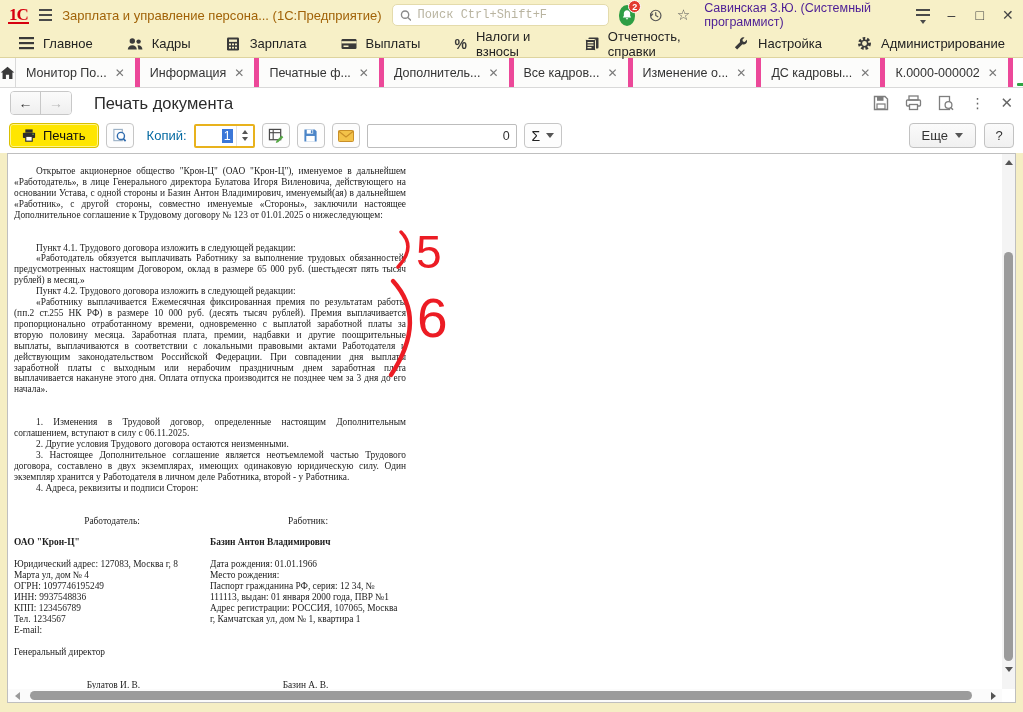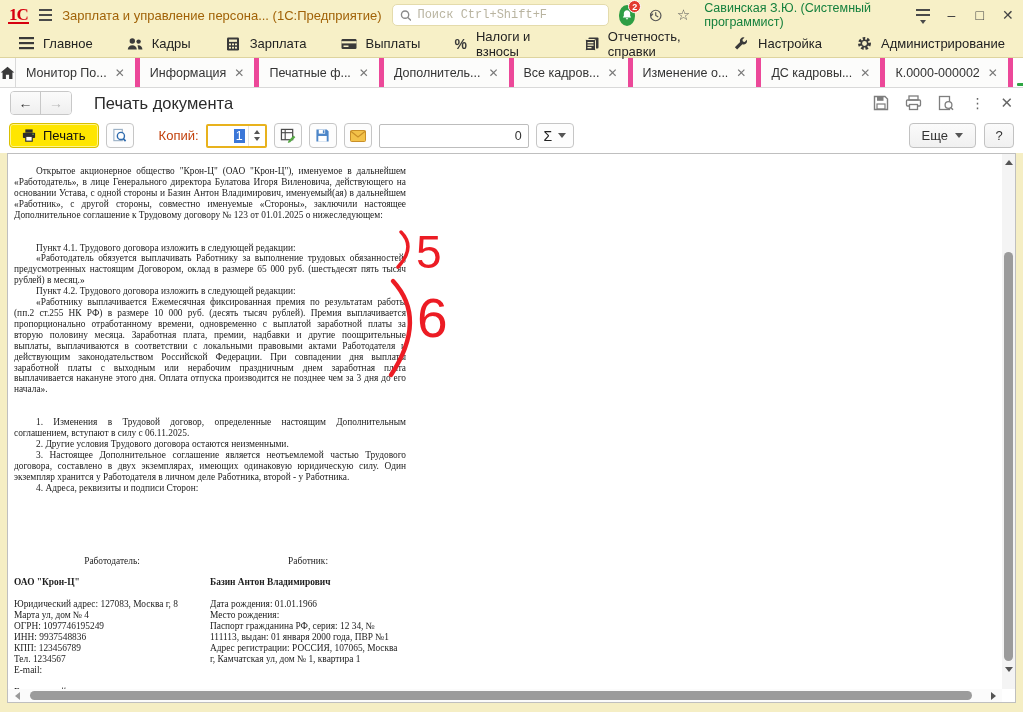--- a/index.html
+++ b/index.html
@@ -13,21 +13,21 @@
   .hamb { display:inline-block; width:16px; }
   .hamb i, .srvbars i { display:block; height:2px; background:#4a4a4a; margin:3px 0; }
   .wtitle { font-size:13px; color:#a16207; white-space:nowrap; }
   .searchbox { display:flex; align-items:center; gap:6px; background:#fff; border:1px solid #E4DBAC; border-radius:5px; height:22px; width:255px; padding:0 7px; }
   .searchbox input { border:none; outline:none; width:100%; font-size:12px; color:#444; background:transparent; font-family:Liberation Mono, monospace;}
   .searchbox input::placeholder { color:#B9B4A0; }
   .tb-right { margin-left:auto; display:flex; align-items:center; gap:14px; }
   .bell { position:relative; width:21px; height:21px; background:#2E9E44; border-radius:50%; display:flex; align-items:center; justify-content:center; }
   .badge { position:absolute; top:-5px; right:-6px; background:#E23B2E; color:#fff; border-radius:50%; width:13px; height:13px; font-size:9px; line-height:13px; text-align:center; font-weight:bold; border:1px solid #fff; }
   .tico { color:#555; font-size:15px; }
-  .user { font-size:12.5px; color:#15803d; }
+  .user { font-size:12.5px; color:#4c1d95; }
   .winbtn { color:#444; font-size:14px; width:18px; text-align:center; }
   .srvmenu { display:flex; flex-direction:column; align-items:center; width:18px; }
   .srvbars { width:14px; }
   .srvmenu .dn { width:0; height:0; border-left:3px solid transparent; border-right:3px solid transparent; border-top:4px solid #4a4a4a; margin-top:1px;}
 
   
   .menubar { height:28px; background:#F7F0C7; border-bottom:1px solid #DED49F; display:flex; align-items:center; gap:34px; padding:0 18px; }
   .menu-item { display:flex; align-items:center; gap:9px; font-size:13px; color:#222; cursor:default; }
   .mico { width:16px; height:16px; display:inline-flex; align-items:center; justify-content:center; }
   .mico svg { display:block; }
@@ -51,21 +51,21 @@
   .ptitle { font-size:16.5px; color:#2b2b2b; margin-left:8px; }
   .ph-right { margin-left:auto; display:flex; align-items:center; gap:16px; color:#777; }
   .ph-right svg { display:block; }
   .dots { font-size:14px; color:#666; letter-spacing:0; }
   .phx { font-size:15px; color:#666; }
 
   
   .toolbar { height:35px; background:#fff; display:flex; align-items:center; padding:0 9px; gap:7px; }
   .btn-print { display:flex; align-items:center; gap:7px; background:#FFE600; border:1px solid #D8BF00; border-radius:4px; height:25px; padding:0 12px; font-size:13px; color:#111; box-shadow:inset 0 0 0 1px #FFF48A; }
   .sqbtn { width:28px; height:25px; background:#FDFDFD; border:1px solid #C6C6C6; border-radius:4px; display:flex; align-items:center; justify-content:center; }
-  .lbl { font-size:13px; color:#c2410c; margin-left:18px; }
+  .lbl { font-size:13px; color:#0369a1; margin-left:6px; }
   .copies { display:flex; align-items:center; border:2px solid #E8B21D; border-radius:2px; height:24px; background:#fff; }
   .copies .val { width:40px; text-align:right; padding-right:3px; font-size:12.5px; }
   .copies .sel { background:#3B77D8; color:#fff; padding:0 2px; }
   .spin { display:flex; flex-direction:column; justify-content:center; gap:3px; padding:0 5px; border-left:1px solid #E3E3E3; height:100%; }
   .up { width:0;height:0;border-left:3.5px solid transparent;border-right:3.5px solid transparent;border-bottom:4px solid #555; }
   .dna { width:0;height:0;border-left:3.5px solid transparent;border-right:3.5px solid transparent;border-top:4px solid #555; }
   .numfield { width:150px; height:24px; border:1px solid #BDBDBD; border-radius:2px; display:flex; align-items:center; justify-content:flex-end; padding:0 6px; font-size:12.5px; color:#333; }
   .btn-sigma { display:flex; align-items:center; gap:6px; height:25px; border:1px solid #C6C6C6; border-radius:4px; background:#FDFDFD; padding:0 7px; }
   .sigma { font-size:14px; color:#222; }
   .tb-far { margin-left:auto; display:flex; gap:8px; }
@@ -73,21 +73,21 @@
   .btn-help { width:30px; padding:0; }
 
   
   .content { position:absolute; left:7px; right:7px; top:153px; bottom:9px; background:#fff; border:1px solid #BFBFBF; }
   .doc { position:absolute; left:6px; top:12px; width:392px; font-family:"Liberation Serif", serif; font-size:9.4px; line-height:10.9px; color:#1c1c1c; text-align:justify; }
   .doc p { text-indent:22px; margin:0; }
   .doc .sp { height:11px; }
   .doc .sp2 { height:22px; }
   .cols { display:flex; text-align:left; }
   .col { width:196px; }
-  .colhead { text-align:center;margin-top:40px; }
+  .colhead { text-align:center; }
   .bname { font-weight:bold; }
   .sigrow { display:flex; text-align:left; }
 
   
   .vscroll { position:absolute; top:0; right:0; width:13px; bottom:13px; background:#F4F4F4; }
   .vthumb { position:absolute; left:2px; right:2px; top:98px; bottom:28px; background:#9B9B9B; border-radius:5px; }
   .varr { position:absolute; left:0; right:0; height:13px; display:flex; align-items:center; justify-content:center; }
   .varr.t { top:2px; } .varr.b { bottom:13px; }
   .tri-up { width:0;height:0;border-left:4px solid transparent;border-right:4px solid transparent;border-bottom:5px solid #555; }
   .tri-dn { width:0;height:0;border-left:4px solid transparent;border-right:4px solid transparent;border-top:5px solid #555; }

